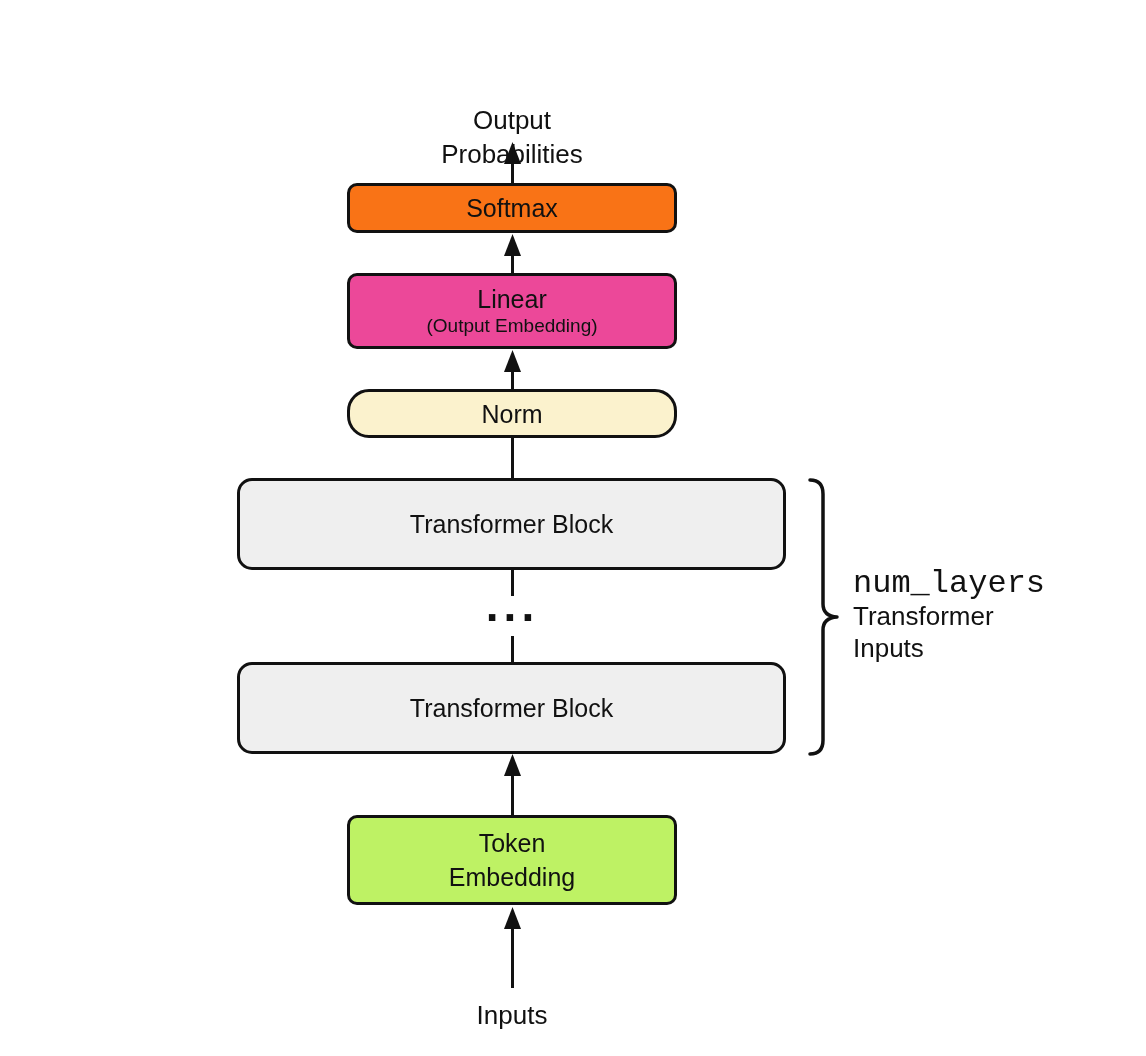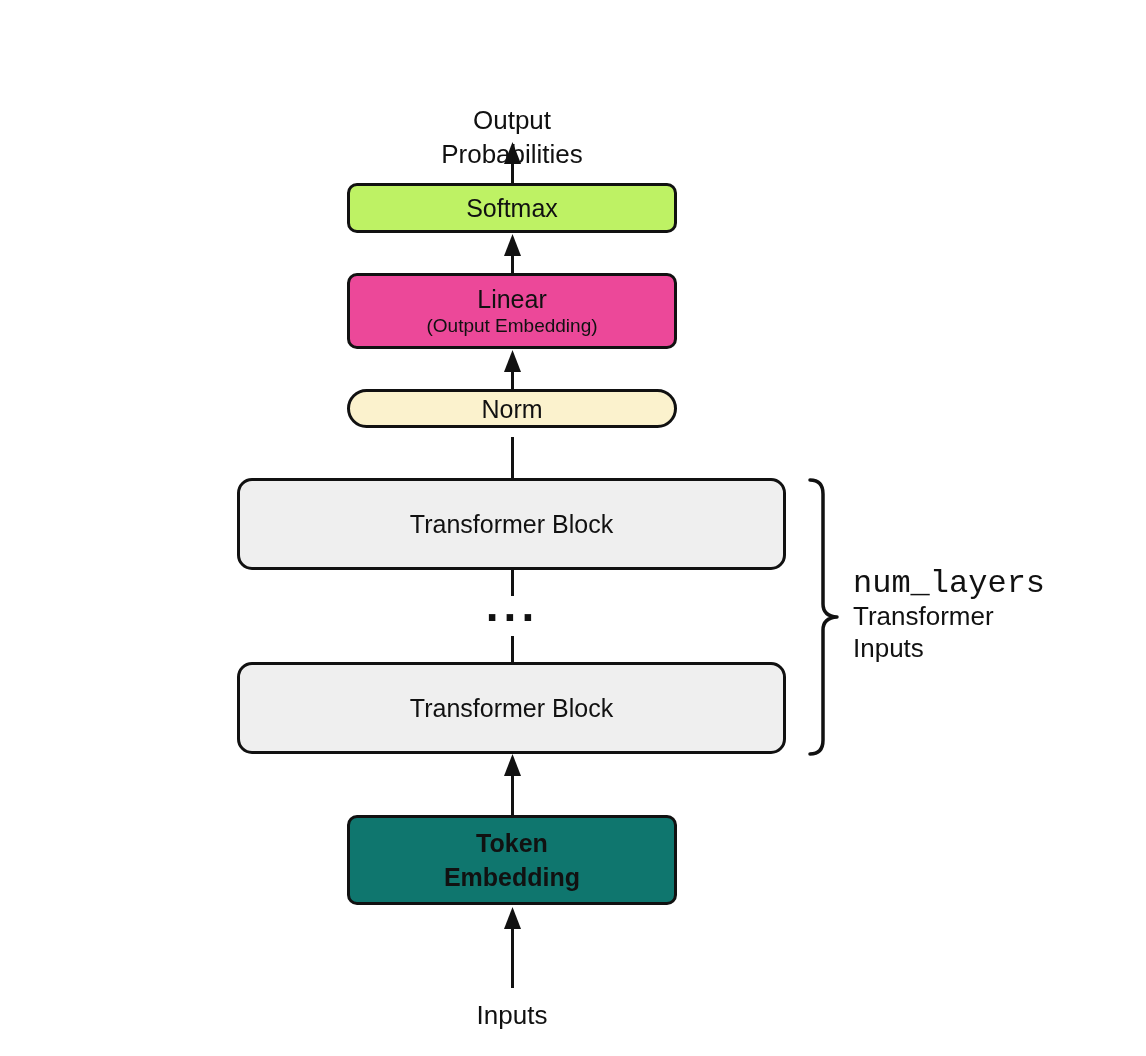--- a/index.html
+++ b/index.html
@@ -35,21 +35,21 @@
     text-align: center;
     font-size: 25px;
     line-height: 30px;
   }
   .box .sub {
     font-size: 19px;
     line-height: 24px;
   }
   #box-softmax  { left: 347px; top: 183px; width: 330px; height: 50px; }
   #box-linear   { left: 347px; top: 273px; width: 330px; height: 76px; }
-  #box-norm     { left: 347px; top: 389px; width: 330px; height: 39px; border-radius: 22px; }
+  #box-norm     { left: 347px; top: 389px; width: 330px; height: 49px; border-radius: 22px; }
   #box-tb-top   { left: 237px; top: 478px; width: 549px; height: 92px; border-radius: 15px; }
   #box-tb-bottom{ left: 237px; top: 662px; width: 549px; height: 92px; border-radius: 15px; }
   #box-token    { left: 347px; top: 815px; width: 330px; height: 90px; line-height: 34px; }
 
   .free-label {
     position: absolute;
     text-align: center;
     font-size: 26px;
     line-height: 34px;
   }
@@ -115,21 +115,21 @@
     </g>
 
     <path d="M 810,480 Q 823,480 823,494 L 823,604 Q 823,616 837,617 Q 823,618 823,630 L 823,740 Q 823,754 810,754" stroke="#111111" stroke-width="3.5" stroke-linecap="round" stroke-linejoin="round" fill="none"></path>
   </svg>
 
   <div class="free-label" id="output-label">
     <div>Output</div>
     <div>Probabilities</div>
   </div>
 
-  <div class="box" id="box-softmax" style="background: #bef264; align-items: center;">
+  <div class="box" id="box-softmax" style="background: #f97316; align-items: center;">
     <span>Softmax</span>
   </div>
 
   <div class="box" id="box-linear" style="background: #ec4899;">
     <span>Linear</span>
     <span class="sub">(Output Embedding)</span>
   </div>
 
   <div class="box" id="box-norm" style="background: rgb(251, 242, 205);">
     <span>Norm</span>
@@ -138,21 +138,21 @@
   <div class="box" id="box-tb-top" style="background: rgb(239, 239, 239);">
     <span>Transformer Block</span>
   </div>
 
   <div id="ellipsis-dots">...</div>
 
   <div class="box" id="box-tb-bottom" style="background: rgb(239, 239, 239);">
     <span>Transformer Block</span>
   </div>
 
-  <div class="box" id="box-token" style="background: #0f766e; font-weight: bold;">
+  <div class="box" id="box-token" style="background: #bef264;">
     <span>Token</span>
     <span>Embedding</span>
   </div>
 
   <div id="brace-label">
     <div class="mono">num_layers</div>
     <div>Transformer</div>
     <div>Inputs</div>
   </div>
 

